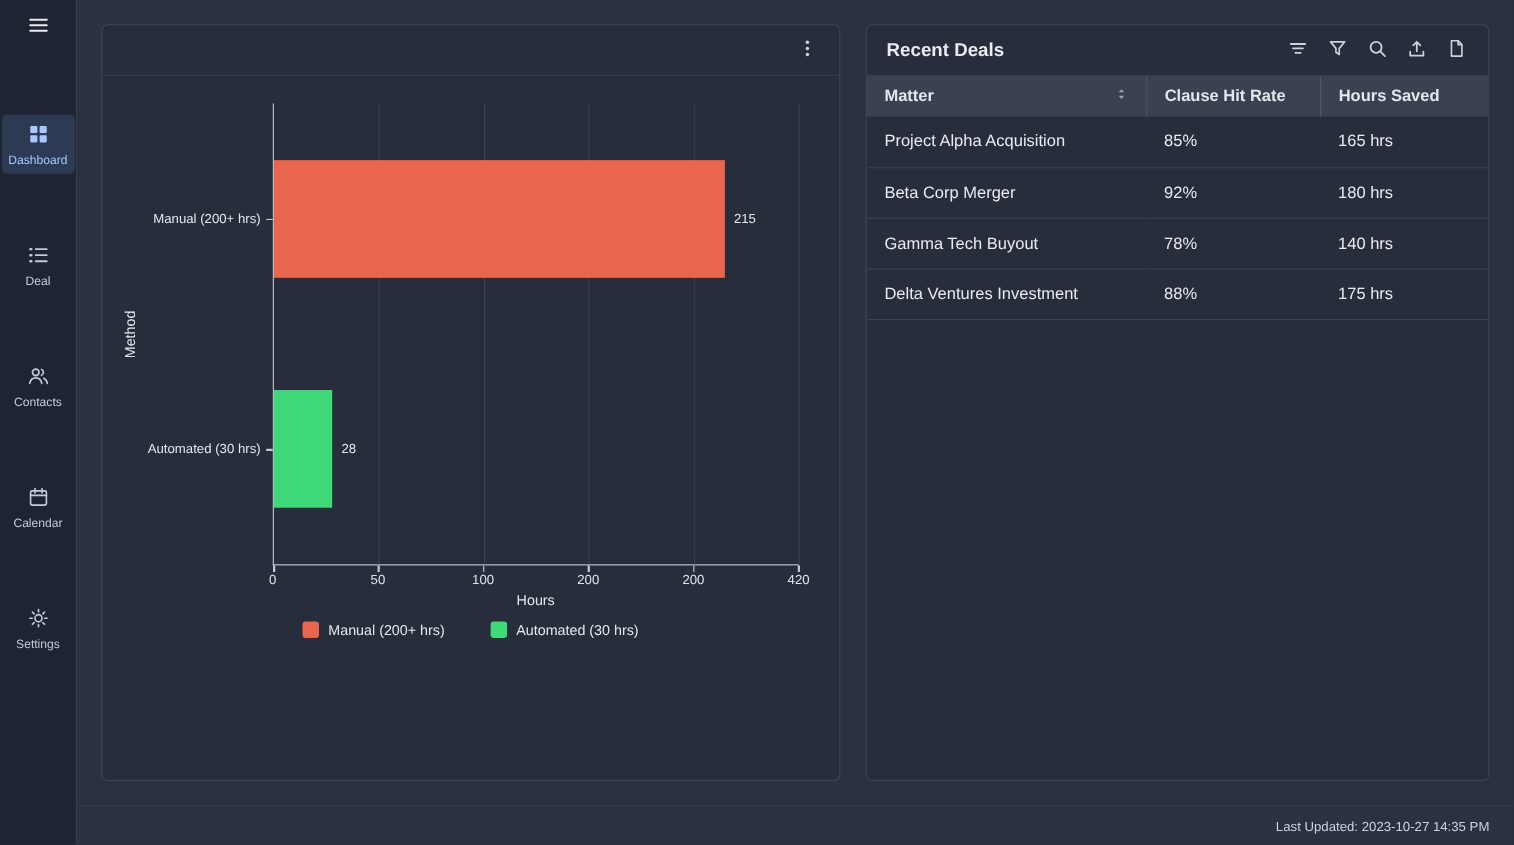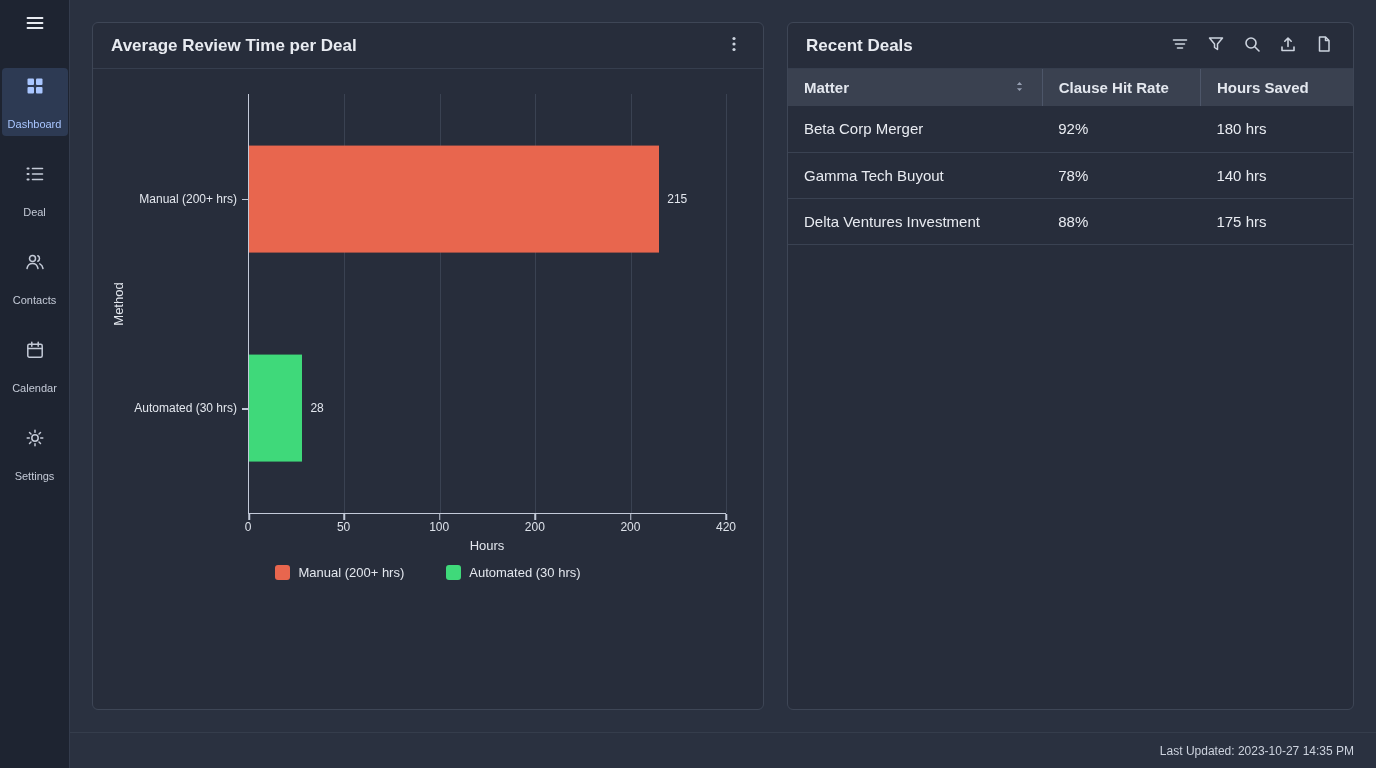--- a/index.html
+++ b/index.html
@@ -4,21 +4,21 @@
 <style>
   * { box-sizing: border-box; }
   html, body { margin:0; padding:0; }
   body { width:1376px; height:768px; overflow:hidden; background:#2a3140; color:#e8ebf1; font-family:"Liberation Sans", sans-serif; }
   .app { display:flex; height:100%; }
 
   
   .sidebar { width:70px; flex-shrink:0; background:#1e2431; border-right:1px solid #343c4d; display:flex; flex-direction:column; }
   .hamburger-btn { height:48px; background:none; border:none; color:#e8ebf1; cursor:pointer; display:flex; align-items:center; justify-content:center; }
   .side-nav { display:flex; flex-direction:column; align-items:center; gap:20px; padding-top:20px; }
-  .side-item { width:66px; padding:8px 2px 6px; border:none; background:none; cursor:pointer; display:flex; flex-direction:column; align-items:center; gap:22px; color:#c4cad7; font-size:11px; font-family:inherit; border-radius:4px; }
+  .side-item { width:66px; padding:8px 2px 6px; border:none; background:none; cursor:pointer; display:flex; flex-direction:column; align-items:center; gap:8px; color:#c4cad7; font-size:11px; font-family:inherit; border-radius:4px;margin-top:36px; }
   .side-item.active { background:#2d3a53; color:#a9c6ff; }
   .side-item .icon { display:flex; }
 
   
   .main { flex:1; min-width:0; display:flex; flex-direction:column; }
   .topbar { height:48px; flex-shrink:0; background:#1e2431; display:flex; align-items:center; padding:0 20px 0 22px; }
   .page-title { font-size:18px; font-weight:bold; letter-spacing:.2px; }
   .user-menu { margin-left:auto; display:flex; align-items:center; gap:6px; background:none; border:none; cursor:pointer; padding:0; }
   .avatar { width:30px; height:30px; border-radius:50%; background:#dde1e8; display:flex; align-items:center; justify-content:center; }
 
@@ -132,21 +132,20 @@
   </aside>
 
   <div class="main">
 
 
 
     <div class="content">
 
       <section class="card chart-card">
         <div class="card-header">
-          <div class="card-title">Average Review Time per Deal</div>
           <div class="card-actions">
             <button class="icon-btn">
               <span class="icon">
                 <svg width="18" height="18" viewBox="0 0 18 18" fill="currentColor">
                     <circle cx="9" cy="3.5" r="1.6"></circle>
                     <circle cx="9" cy="9" r="1.6"></circle>
                     <circle cx="9" cy="14.5" r="1.6"></circle>
                   </svg>
               </span>
             </button>
@@ -248,20 +247,25 @@
                       </svg>
                   </span>
                 </span>
               </th>
               <th>Clause Hit Rate</th>
               <th>Hours Saved</th>
             </tr>
           </thead>
           <tbody>
               <tr>
+                <td>Project Alpha Acquisition</td>
+                <td>85%</td>
+                <td>165 hrs</td>
+              </tr>
+              <tr>
                 <td>Beta Corp Merger</td>
                 <td>92%</td>
                 <td>180 hrs</td>
               </tr>
               <tr>
                 <td>Gamma Tech Buyout</td>
                 <td>78%</td>
                 <td>140 hrs</td>
               </tr>
               <tr>

